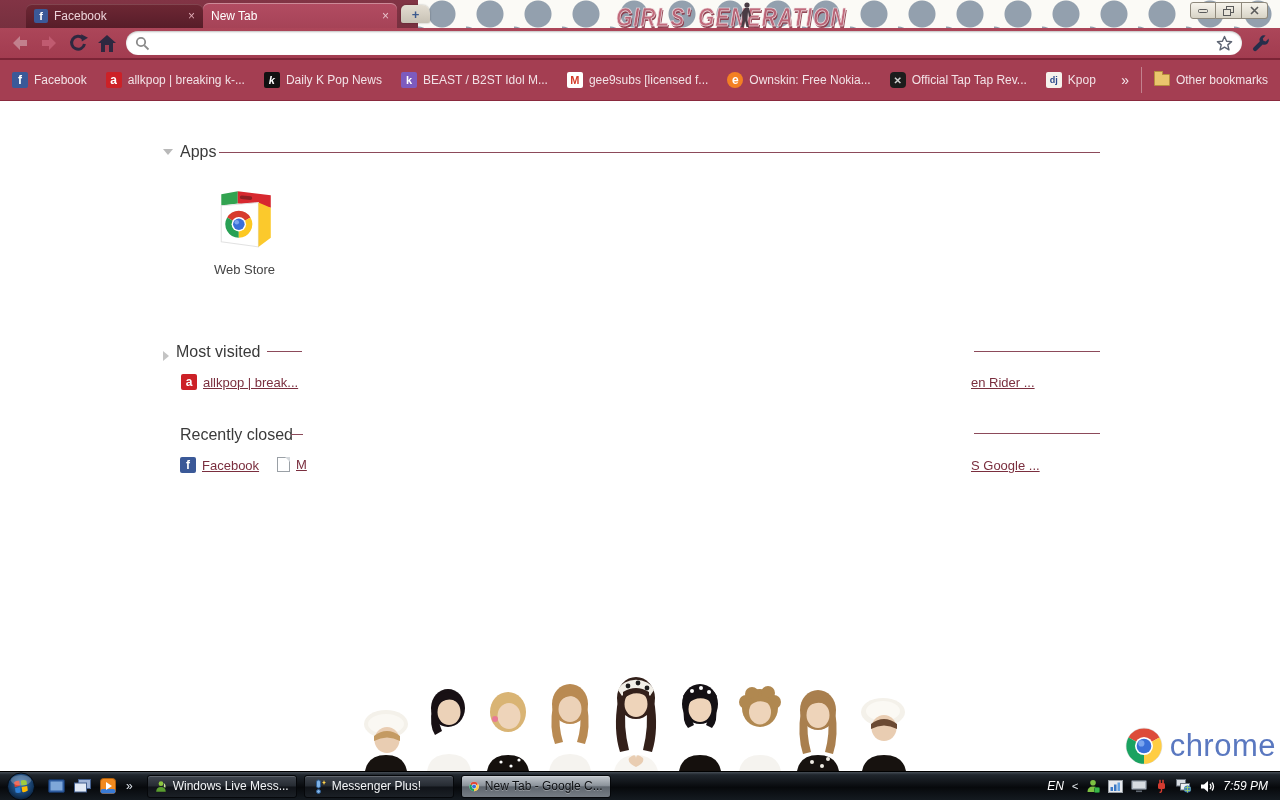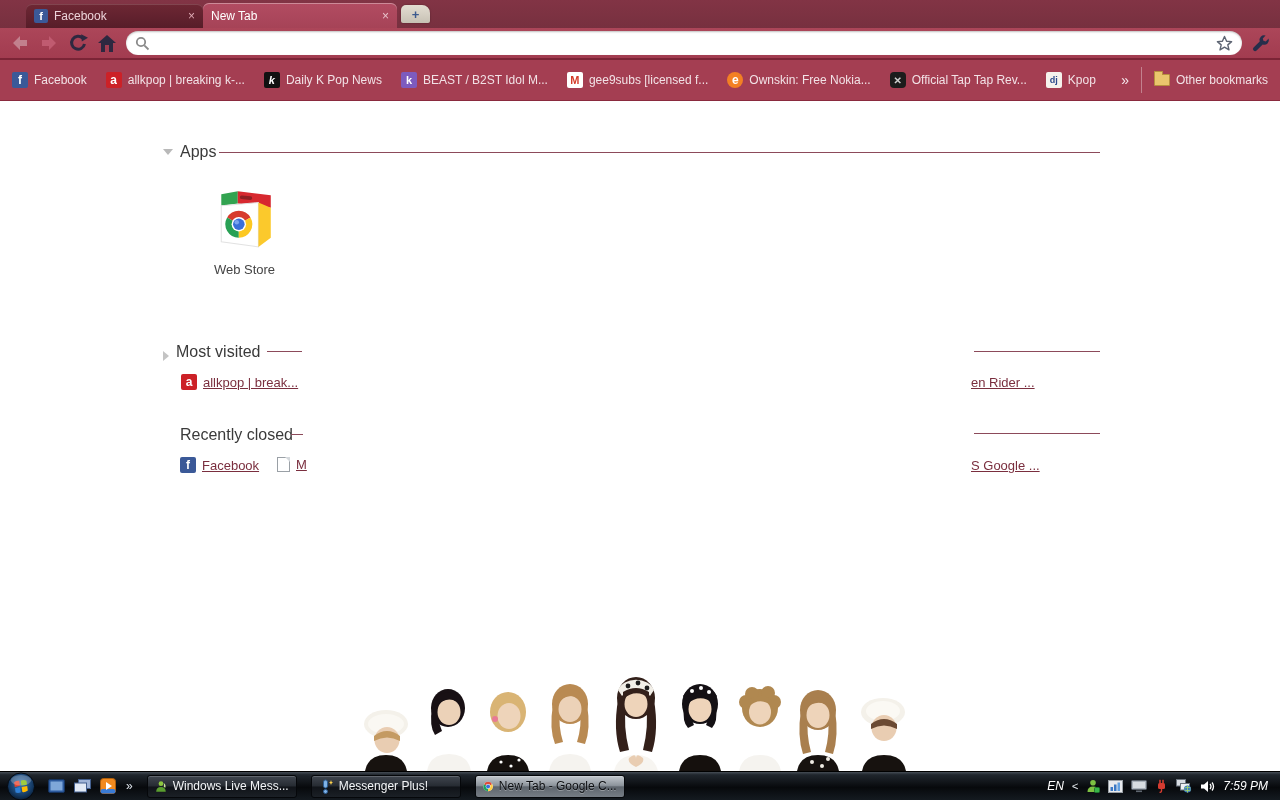--- a/index.html
+++ b/index.html
@@ -83,38 +83,63 @@
   .girls { position:absolute; left:348px; bottom:0; }
   .brand { position:absolute; right:4px; bottom:6px; display:flex; align-items:center; gap:7px; }
   .brand-text { font-size:31px; color:#5a78c0; letter-spacing:0.5px; }
 
   
   .taskbar { height:29px; display:flex; align-items:center; padding:0 6px;
     background:linear-gradient(#454c55 0%, #20262d 10%, #07090c 55%, #141a20 100%);
     border-top:1px solid #000; }
   .ql { display:flex; align-items:center; gap:9px; margin-left:12px; }
   .chev { color:#dfe5ec; font-size:12px; margin-left:10px; }
-  .tb-btns { display:flex; gap:14px; margin-left:14px; }
+  .tb-btns { display:flex; gap:7px; margin-left:14px; }
   .tb-btn { width:150px; height:23px; border-radius:3px; border:1px solid #05070a;
     display:flex; align-items:center; gap:6px; padding:0 7px; font-size:12px; color:#f3f5f7;
     background:linear-gradient(#40464f 0%, #262b32 48%, #101318 52%, #1b2026 100%);
     box-shadow:inset 0 1px 0 rgba(255,255,255,.18); white-space:nowrap; overflow:hidden; }
   .tb-btn.active { background:linear-gradient(#c3c8ce 0%, #8d949c 45%, #5e656d 52%, #767d85 100%);
     color:#0c0e11; text-shadow:0 1px 0 rgba(255,255,255,.3); }
   .tray { margin-left:auto; display:flex; align-items:center; gap:8px; color:#fff;
     font-size:12px; padding-right:6px;font-style:italic; }
   .tray .lt { font-size:11px; color:#e8edf2; }
   svg { display:block; }
 </style>
 </head>
 <body>
 
 <div class="screen">
 
   <div class="tabstrip">
+    <div class="polka">
+      <div class="gg-logo">GIRLS' GENERATION</div>
+      <svg class="silhouette" width="14" height="27" viewBox="0 0 14 27">
+        <circle cx="7" cy="4" r="2.6" fill="#4a3c44"></circle>
+        <path d="M5 7 q2-1 4 0 l2 8 -2 1 -1-5 -0.5 8 1.5 7 -2.5 0 -1.5-6 -1.5 6 -2.5 0 1.5-7 -0.5-8 -1 5 -2-1 z" fill="#4a3c44"></path>
+      </svg>
+      <div class="win-controls">
+        <div class="wc-btn">
+          <svg width="10" height="6" viewBox="0 0 10 6">
+              <rect x="0.5" y="1.5" width="9" height="3" rx="1" fill="none" stroke="#5a5a5a"></rect>
+            </svg>
+        </div>
+        <div class="wc-btn">
+          <svg width="11" height="10" viewBox="0 0 11 10">
+            <rect x="3.5" y="0.5" width="7" height="6" fill="none" stroke="#5a5a5a"></rect>
+            <rect x="0.5" y="3.5" width="7" height="6" fill="#e8e4da" stroke="#5a5a5a"></rect>
+          </svg>
+        </div>
+        <div class="wc-btn">
+          <svg width="9" height="9" viewBox="0 0 9 9">
+              <path d="M1 1 L8 8 M8 1 L1 8" stroke="#5a5a5a" stroke-width="1.6"></path>
+            </svg>
+        </div>
+      </div>
+    </div>
 
     <div class="tab tab-inactive">
       <span class="favicon" style="background:#3b5998;color:#fff;font-size:11px;">f</span>
       <span>Facebook</span>
       <span class="tab-close">×</span>
     </div>
 
     <div class="tab tab-active">
       <span>New Tab</span>
       <span class="tab-close" style="color:#e8c3cb">×</span>
@@ -344,20 +369,32 @@
 
       <g>
           <ellipse cx="535" cy="58" rx="22" ry="14" fill="#f4f1ea"></ellipse>
           <ellipse cx="535" cy="57" rx="17" ry="10" fill="#fbf9f4"></ellipse>
         <ellipse cx="536" cy="74" rx="12.5" ry="13" fill="#e9cdb2"></ellipse>
         <path d="M523 70 q13-10 26 0 l0 5 q-13-7 -26 0 z" fill="#6b4a33"></path>
         <path d="M514 117 q3-16 22-16 q19 0 22 16 z" fill="#17120f"></path>
         </g>
     </svg>
 
+    <div class="brand">
+      <svg width="38" height="38" viewBox="0 0 32 32">
+        <circle cx="16" cy="16" r="15" fill="#fff" stroke="#d0d0d0" stroke-width="0.6"></circle>
+        <path d="M16 16 L3 8.8 A15 15 0 0 1 29 8.8 Z" fill="#dd4b39"></path>
+        <path d="M16 16 L3 8.8 A15 15 0 0 0 16 31 Z" fill="#1aa260"></path>
+        <path d="M16 16 L16 31 A15 15 0 0 0 29 8.8 Z" fill="#ffcd42"></path>
+        <circle cx="16" cy="16" r="7.6" fill="#fff"></circle>
+        <circle cx="16" cy="16" r="6.2" fill="#3a6fd8"></circle>
+        <circle cx="13.8" cy="13.8" r="2.6" fill="#7aa4ee"></circle>
+      </svg>
+      <span class="brand-text">chrome</span>
+    </div>
   </div>
 
   <div class="taskbar">
     <svg width="30" height="29" viewBox="0 0 30 30">
       <defs>
         <radialGradient id="orbg" cx="50%" cy="40%" r="65%">
           <stop offset="0%" stop-color="#3b77b8"></stop>
             <stop offset="70%" stop-color="#12365e"></stop>
             <stop offset="100%" stop-color="#081425"></stop>
         </radialGradient>

